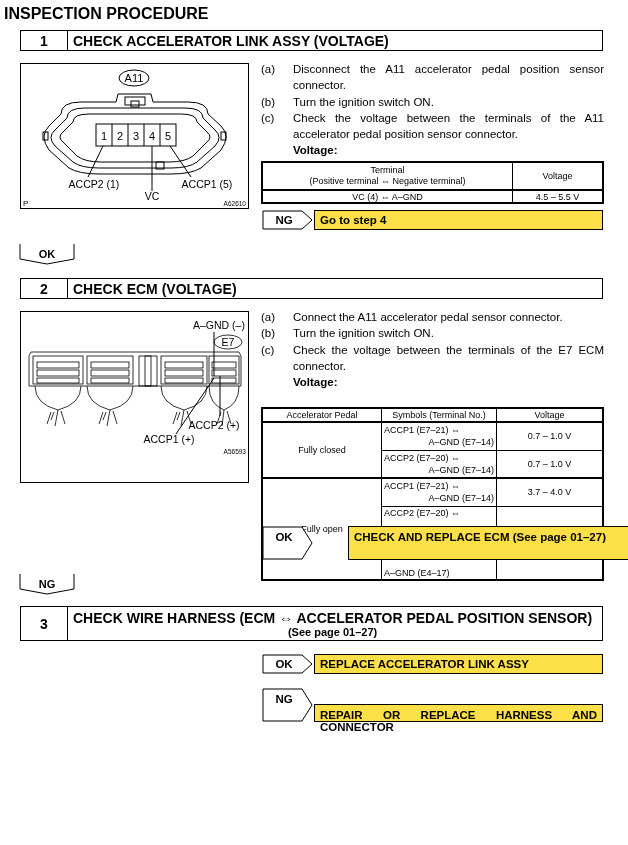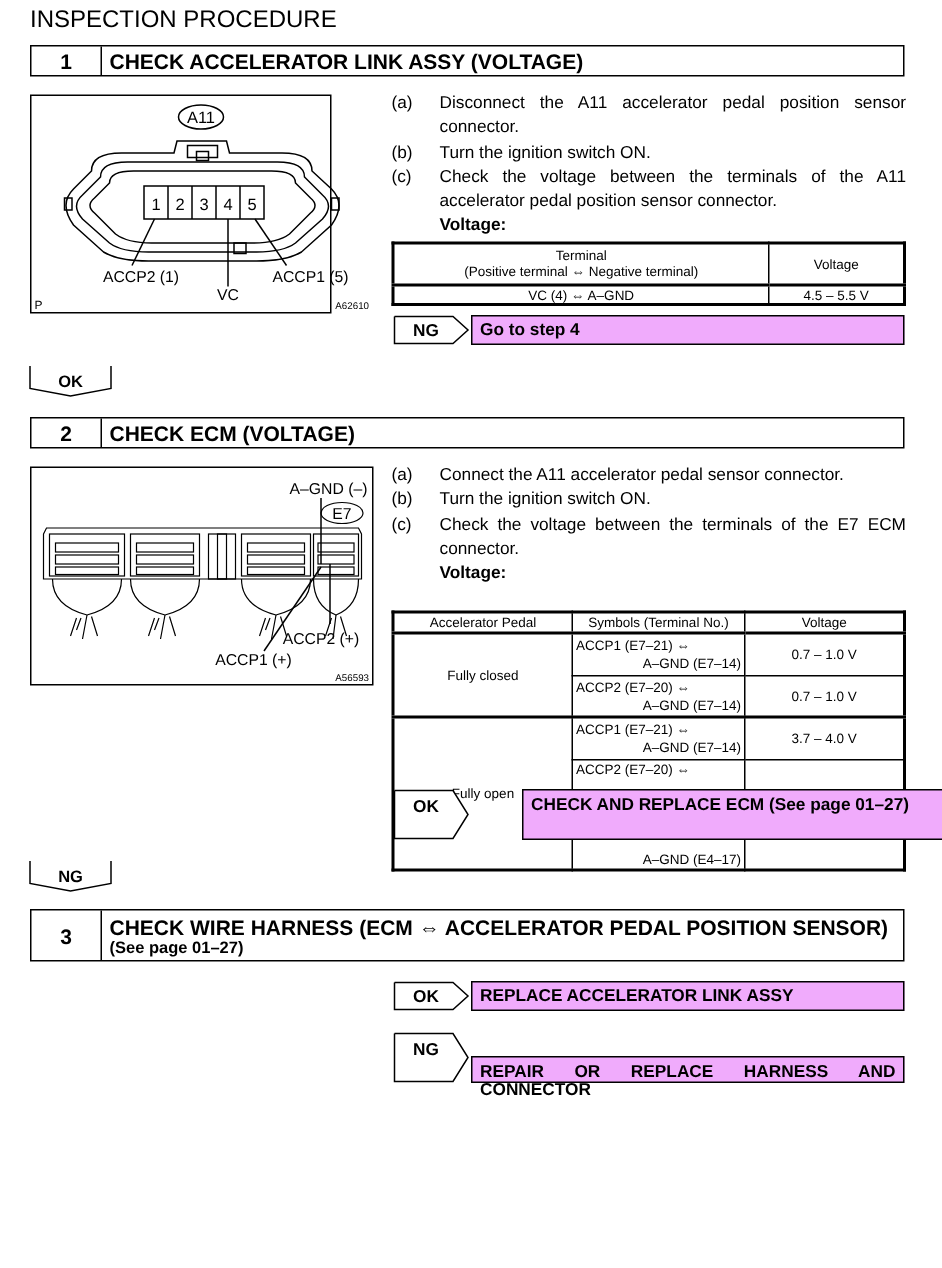--- a/index.html
+++ b/index.html
@@ -1,50 +1,50 @@
 <!DOCTYPE html>
 <html><head>
 <meta charset="utf-8">
 <style>
   html, body { margin:0; padding:0; background:#fff; }
   body { width:628px; height:845px; position:relative; overflow:hidden;
          font-family:"Liberation Sans", sans-serif; color:#000; }
   .abs { position:absolute; }
-  .h1 { left:20px; top:5px; font-size:16px; font-weight:normal; letter-spacing:0;text-align:right; }
+  .h1 { left:4px; top:5px; font-size:16px; font-weight:bold; letter-spacing:0;text-align:right; }
   .stephdr { position:absolute; left:20px; width:583px; border:1px solid #000; box-sizing:border-box; display:flex; background:#fff; }
   .stephdr .num { width:46px; border-right:1px solid #000; text-align:center; font-weight:bold; font-size:14px; display:flex; align-items:center; justify-content:center; }
-  .stephdr .title { padding-left:5px; font-weight:bold; font-size:14px; display:flex; flex-direction:column; justify-content:center; }
+  .stephdr .title { padding-left:5px; font-weight:bold; font-size:14px; display:flex; flex-direction:column; justify-content:center;align-items:center; }
   .stephdr .title .sub { font-size:11px; font-weight:bold; }
   .fig { position:absolute; border:1px solid #000; box-sizing:border-box; background:#fff; }
   .steps { position:absolute; font-size:11.5px; line-height:16.3px; }
   .steps .row { display:flex; }
   .steps .lbl { width:32px; flex:none; }
   .steps .txt { flex:1; text-align:justify; }
   .steps .volt { font-weight:bold; padding-left:32px; }
   table.spec { position:absolute; border-collapse:collapse; font-size:9px; border:2px solid #000; }
   table.spec td, table.spec th { border:1px solid #000; font-weight:normal; text-align:center; padding:0 2px; }
   table.spec tr.hdr td { border-bottom:2px solid #000; }
   .res { position:absolute; display:flex; align-items:stretch; }
   .res svg { display:block; }
-  .res .box { border:1px solid #000; box-sizing:border-box; font-weight:bold; font-size:11.5px; padding:1px 5px; display:flex; align-items:center; line-height:12px; background:#f0abfc;}
+  .res .box { border:1px solid #000; box-sizing:border-box; font-weight:bold; font-size:11.5px; padding:1px 5px; display:flex; align-items:center; line-height:12px; background:#fde047;}
   .flow { position:absolute; }
 </style>
 </head>
 <body>
 
 <div class="abs h1">INSPECTION PROCEDURE</div>
 
 <div class="stephdr" style="top:30px;height:21px;">
   <div class="num">1</div>
   <div class="title">
       <span>CHECK ACCELERATOR LINK ASSY (VOLTAGE)</span>
     </div>
 </div>
 
-<div class="fig" style="left:20px;top:63px;width:201px;height:146px;">
+<div class="fig" style="left:20px;top:63px;width:229px;height:146px;">
   <svg width="227" height="144" viewBox="0 0 227 144">
     <g fill="none" stroke="#000" stroke-width="1">
       <ellipse cx="113" cy="14" rx="15" ry="8"></ellipse>
       <path d="M40,50 Q40,38 60,38 L95,38 L97,30 L130,30 L132,38 L167,38 Q187,38 187,50 L200,62 Q210,72 200,86 L180,104 Q170,110 150,110 L78,110 Q58,110 48,104 L28,86 Q18,72 28,62 Z"></path>
       <path d="M46,54 Q46,44 64,44 L164,44 Q182,44 182,54 L194,66 Q202,73 194,82 L176,98 Q168,104 150,104 L78,104 Q60,104 52,98 L34,82 Q26,73 34,66 Z"></path>
       <path d="M52,58 Q52,50 68,50 L160,50 Q176,50 176,58 L186,68 Q192,73 186,78 L172,92 Q164,98 148,98 L80,98 Q64,98 56,92 L42,78 Q36,73 42,68 Z"></path>
       <rect x="104" y="33" width="20" height="8"></rect>
       <rect x="110" y="37" width="8" height="6"></rect>
       <rect x="135" y="98" width="8" height="7"></rect>
       <rect x="22" y="68" width="5" height="8"></rect>
@@ -121,21 +121,21 @@
   <text x="28" y="15" font-size="11" font-weight="bold" text-anchor="middle">OK</text>
 </svg>
 
 <div class="stephdr" style="top:278px;height:21px;">
   <div class="num">2</div>
   <div class="title">
       <span>CHECK ECM (VOLTAGE)</span>
     </div>
 </div>
 
-<div class="fig" style="left:20px;top:311px;width:229px;height:146px;">
+<div class="fig" style="left:20px;top:311px;width:229px;height:172px;">
   <svg width="227" height="144" viewBox="0 0 227 144">
     <g fill="none" stroke="#000" stroke-width="0.8">
       <path d="M8,44 L10,40 L218,40 L220,44 L220,74 L8,74 Z"></path>
       <g>
         <rect x="12" y="44" width="50" height="28"></rect>
         <rect x="16" y="50" width="42" height="6"></rect>
           <rect x="16" y="58" width="42" height="6"></rect>
           <rect x="16" y="66" width="42" height="5"></rect>
         <path d="M14,74 Q14,92 37,98 Q60,92 60,74"></path>
         <path d="M30,100 L26,112 M37,98 L34,114 M40,99 L44,112 M33,100 L30,108"></path>
@@ -223,21 +223,21 @@
     <td rowspan="2">Fully open</td>
     <td style="text-align:left;line-height:12px;">
           <div>ACCP1 (E7–21) ⇔</div>
           <div style="text-align:right;">A–GND (E7–14)</div>
         </td>
     <td>3.7 – 4.0 V</td>
   </tr>
   <tr style="height:28px;">
     <td style="text-align:left;line-height:12px;">
           <div>ACCP2 (E7–20) ⇔</div>
-          <div style="text-align:right;margin-top:48px;">A–GND (E4–17)</div>
+          <div style="margin-top:48px;">A–GND (E4–17)</div>
         </td>
     <td>3.7 – 4.0 V</td>
   </tr>
 </tbody>
   </table>
 
 <div class="res" style="left:262px;top:526px;height:34px;">
   <svg width="52" height="34">
     <polyline points="1,1 40,1 50,17 40,33 1,33 1,1" fill="#fff" stroke="#000"></polyline>
     <text x="22" y="15" font-size="11.5" font-weight="bold" text-anchor="middle">OK</text>

